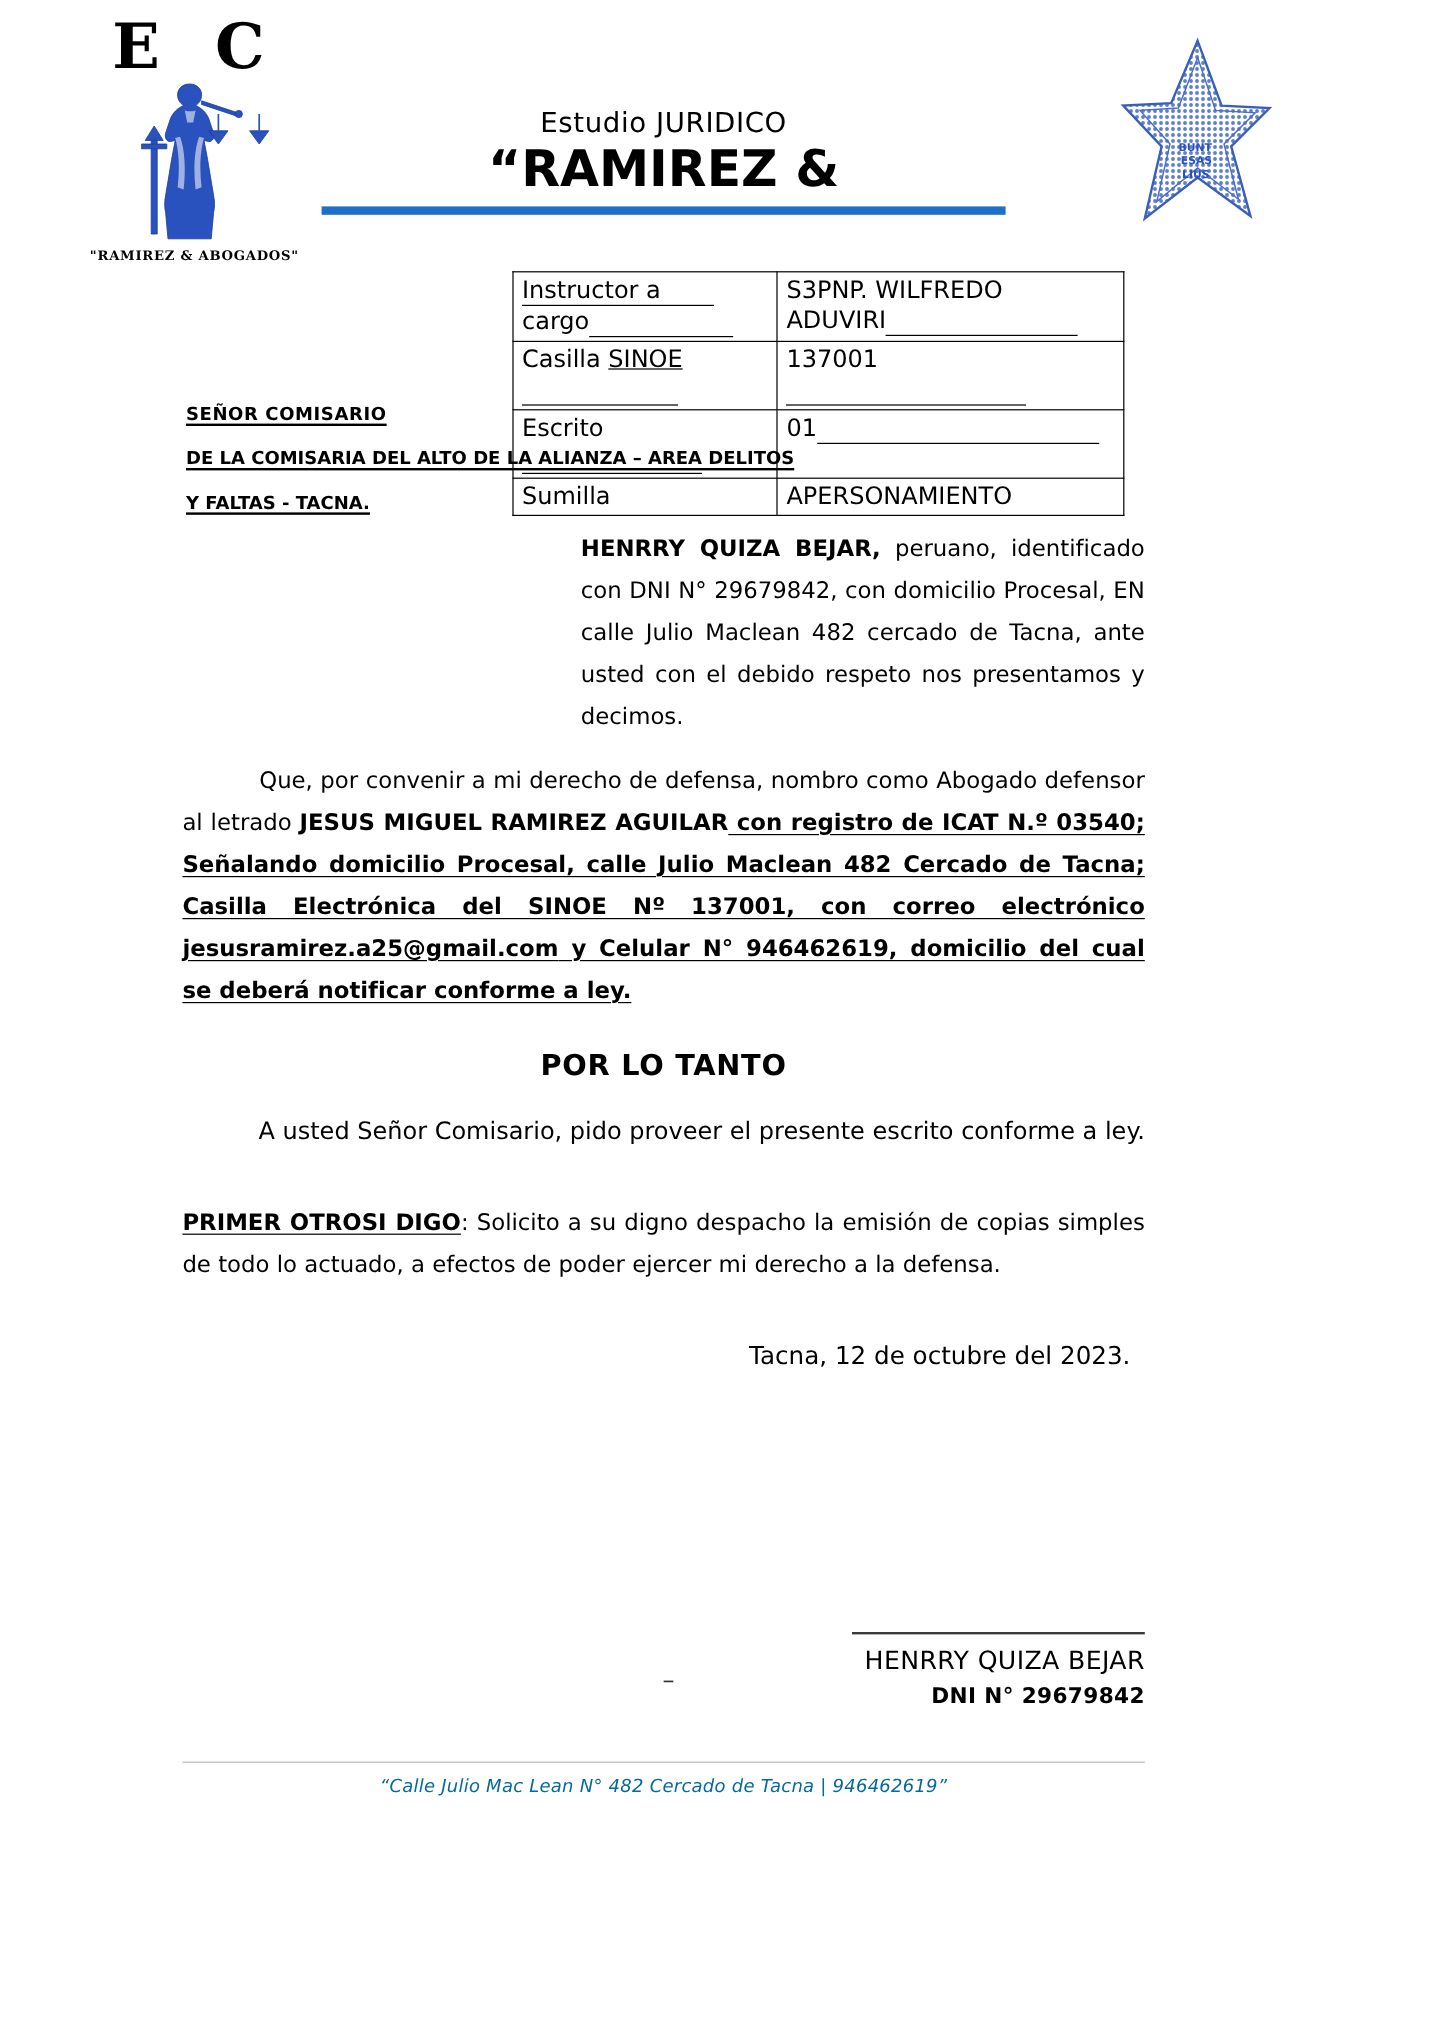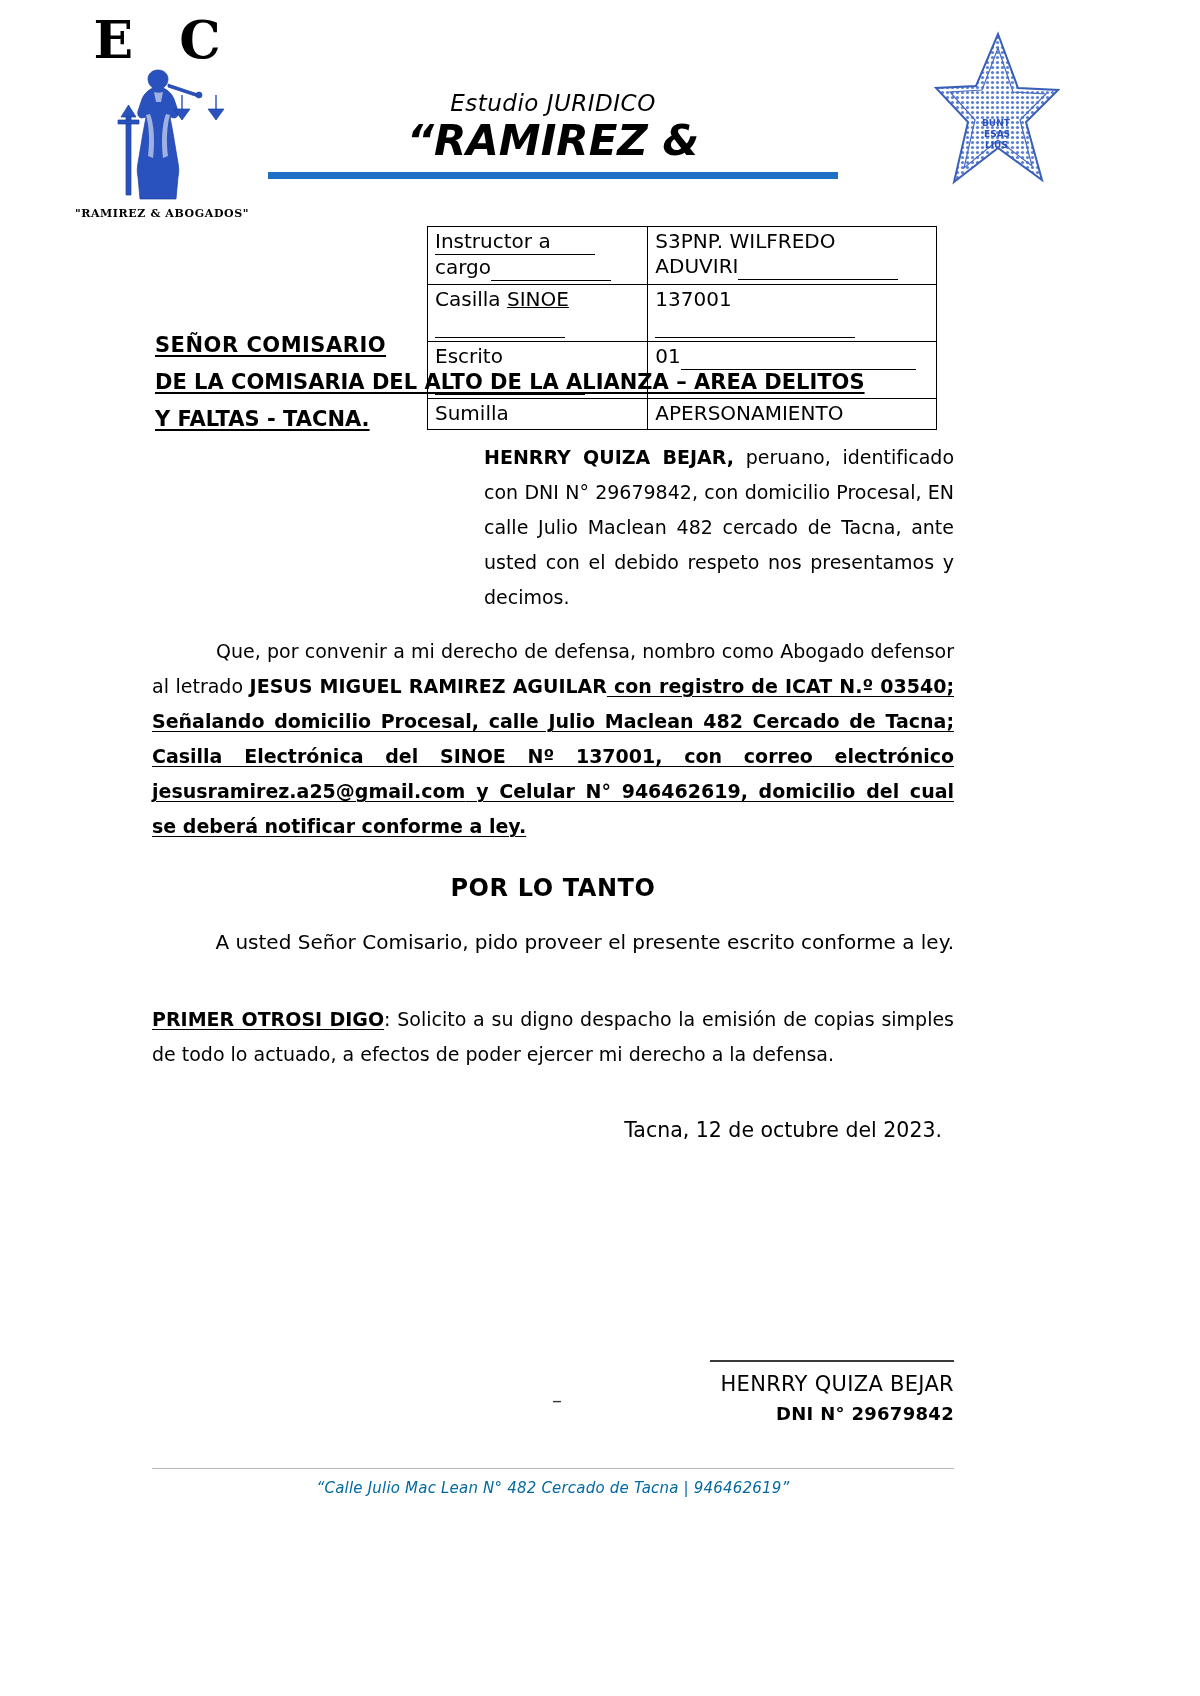--- a/index.html
+++ b/index.html
@@ -22,21 +22,21 @@
     font-weight:bold;font-size:52px;line-height:52px;
     letter-spacing:14px;color:#000;margin-left:4px;
   }
   .logo-figure{width:200px;height:140px;margin-top:-4px;}
   .logo-caption{
     font-family:"DejaVu Serif","Liberation Serif",serif;
     font-size:11px;font-weight:bold;letter-spacing:.6px;
     margin-top:1px;white-space:nowrap;
   }
 
-  .title-block{position:absolute;left:268px;top:88px;width:570px;text-align:center;font-style:italic;}
+  .title-block{position:absolute;left:268px;top:88px;width:570px;text-align:center;}
   .title-small{font-size:23px;letter-spacing:.5px;line-height:30px;}
   .title-big{font-size:42px;font-weight:bold;line-height:50px;letter-spacing:0px;margin-top:-2px;}
   .title-rule{height:7px;background:#1f6fc4;margin-top:6px;width:570px;}
 
   .star-block{position:absolute;left:930px;top:30px;width:130px;height:185px;}
 
   
   .info-table{
     position:absolute;left:427px;top:226px;width:510px;
     border-collapse:collapse;
@@ -49,21 +49,21 @@
     vertical-align:top;
   }
   .info-table td.k{width:222px;}
   .info-table td.v{width:288px;}
   .u{text-decoration:underline;text-decoration-thickness:1px;}
   .fill{display:inline-block;border-bottom:1.5px solid #000;}
 
   
   .addressee{
     position:absolute;left:155px;top:327px;width:800px;
-    font-size:21px;font-weight:bold;line-height:37px;
+    font-size:15px;font-weight:bold;line-height:37px;
   }
   .addressee div{text-decoration:underline;text-decoration-thickness:1.6px;text-underline-offset:3px;}
   .addressee .l1{letter-spacing:.5px;width:258px;}
 
   
   .body{position:absolute;left:152px;top:440px;width:802px;}
   p.para{
     margin:0 0 19px 0;
     font-size:19px;
     line-height:35px;

